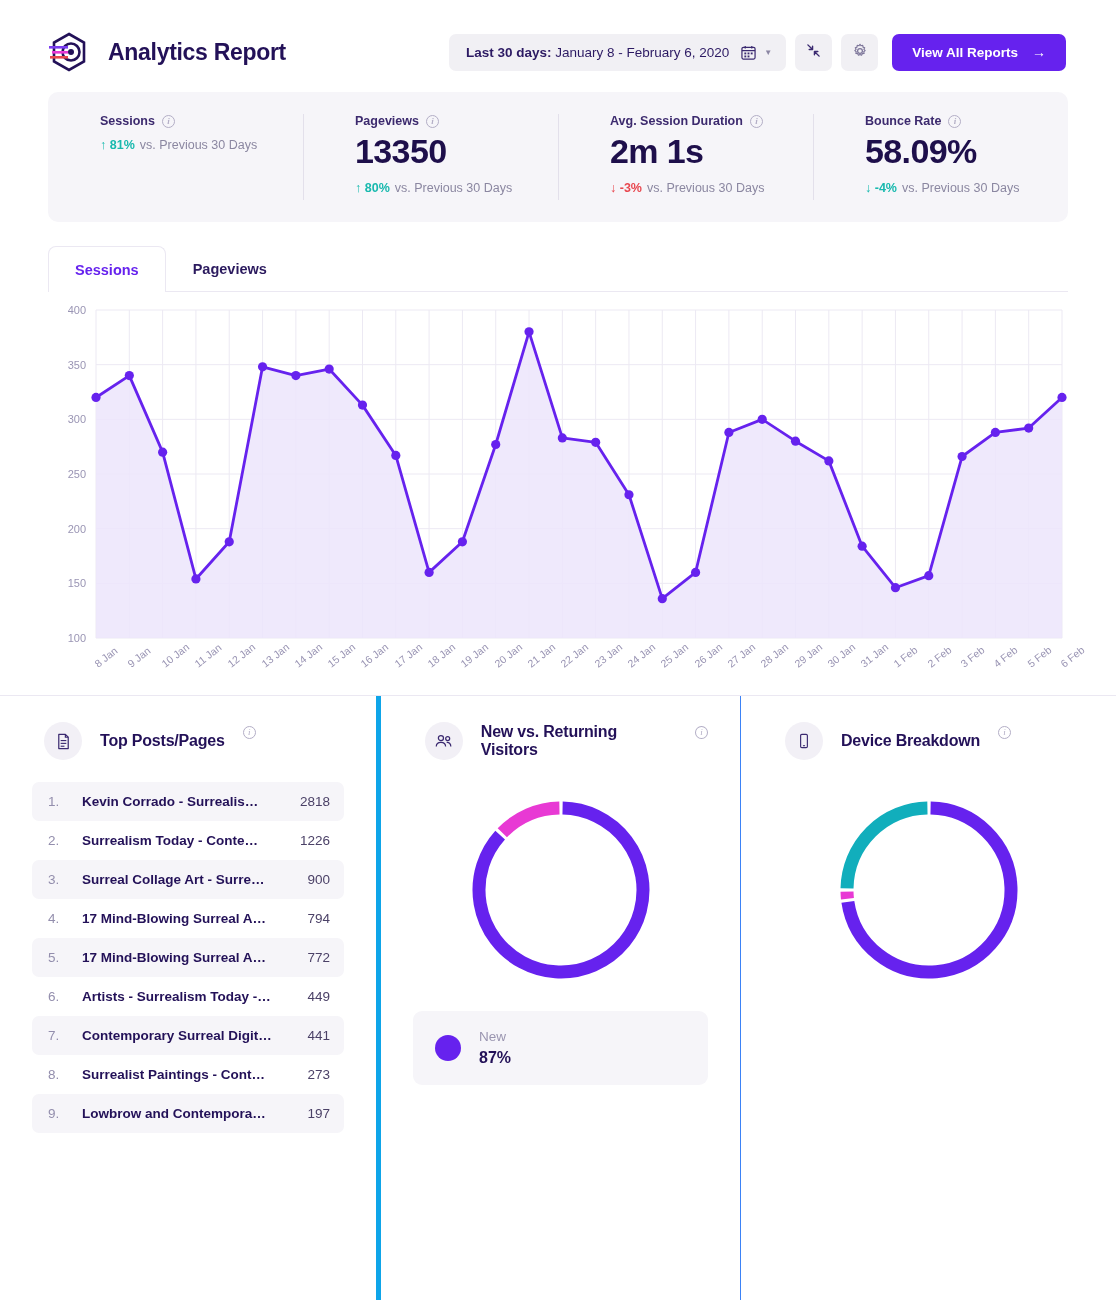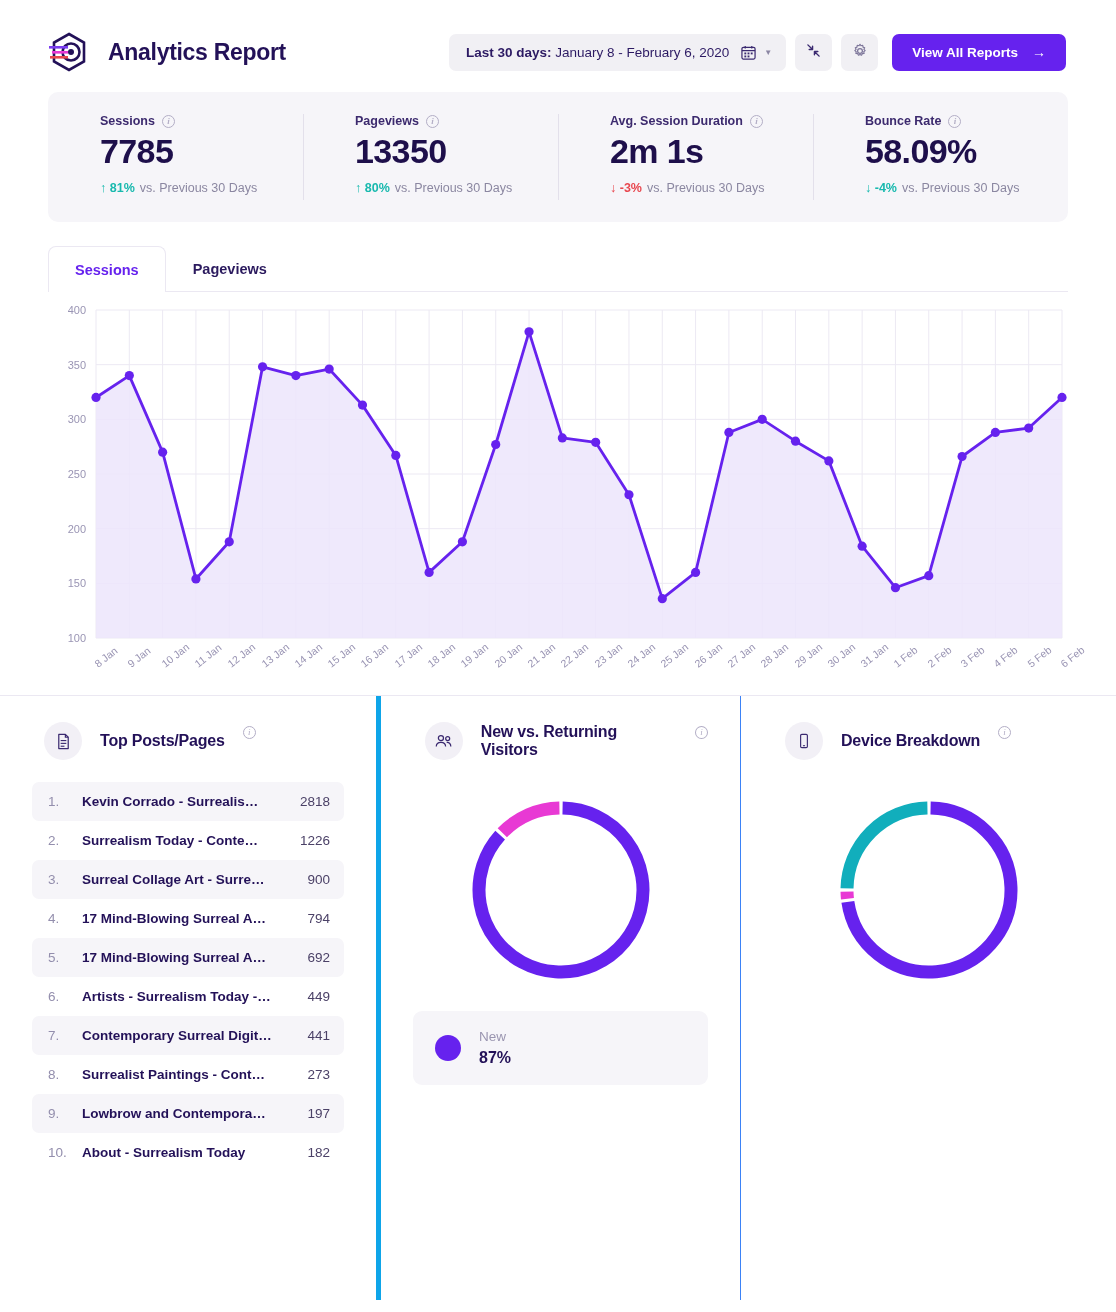--- a/index.html
+++ b/index.html
@@ -233,21 +233,20 @@
       <span class="arr">→</span>
     </button>
   </div>
 
   <div class="stats">
     <div class="stat">
       <div class="stat-label">
         <span>Sessions</span>
         <span class="info-ico">i</span>
       </div>
-      <div class="stat-value">7785</div>
       <div class="stat-delta">
         <span class="delta-val delta-up"><span>↑</span> <span>81%</span></span>
         <span>vs. Previous 30 Days</span>
       </div>
     </div>
     <div class="stat">
       <div class="stat-label">
         <span>Pageviews</span>
         <span class="info-ico">i</span>
       </div>
@@ -433,46 +432,41 @@
             <span class="post-count">900</span>
           </div>
           <div class="post-row">
             <span class="post-rank">4.</span>
             <span class="post-title">17 Mind-Blowing Surreal A…</span>
             <span class="post-count">794</span>
           </div>
           <div class="post-row alt">
             <span class="post-rank">5.</span>
             <span class="post-title">17 Mind-Blowing Surreal A…</span>
-            <span class="post-count">692</span>
+            <span class="post-count">772</span>
           </div>
           <div class="post-row">
             <span class="post-rank">6.</span>
             <span class="post-title">Artists - Surrealism Today -…</span>
             <span class="post-count">449</span>
           </div>
           <div class="post-row alt">
             <span class="post-rank">7.</span>
             <span class="post-title">Contemporary Surreal Digit…</span>
             <span class="post-count">441</span>
           </div>
           <div class="post-row">
             <span class="post-rank">8.</span>
             <span class="post-title">Surrealist Paintings - Cont…</span>
             <span class="post-count">273</span>
           </div>
           <div class="post-row alt">
             <span class="post-rank">9.</span>
             <span class="post-title">Lowbrow and Contempora…</span>
             <span class="post-count">197</span>
-          </div>
-          <div class="post-row">
-            <span class="post-rank">10.</span>
-            <span class="post-title">About - Surrealism Today</span>
-            <span class="post-count">182</span>
           </div>
         </div>
     </div>
 
     <div class="panel mid">
       <div class="panel-head">
         <span class="panel-ico">
           <svg width="19" height="19" viewBox="0 0 20 20">
             <circle cx="7.3" cy="6.4" r="2.7" fill="none" stroke="#3b2a70" stroke-width="1.3"></circle>
             <path d="M2.4 15.2 c0-2.8 2.2-4.4 4.9-4.4 s4.9 1.6 4.9 4.4" fill="none" stroke="#3b2a70" stroke-width="1.3"></path>

